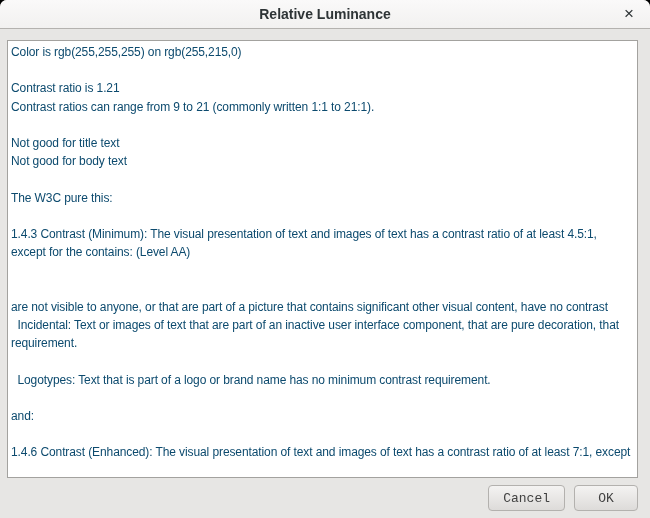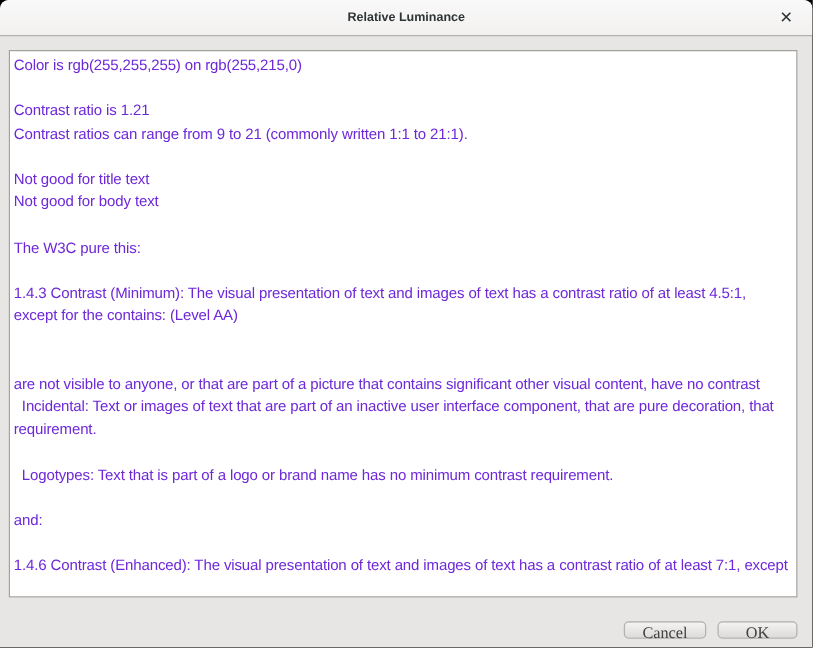--- a/index.html
+++ b/index.html
@@ -20,21 +20,21 @@
     top: 0; left: 0; right: 0;
     height: 29px;
     background: linear-gradient(#faf9f9, #f2f1f0);
     border-bottom: 1px solid #b4b2af;
     display: flex;
     align-items: center;
     justify-content: center;
   }
   .title {
     font-weight: bold;
-    font-size: 10px;
+    font-size: 14px;
     color: #2e3436;
   }
   .close-btn {
     position: absolute;
     right: 8px;
     top: 1px;
     width: 26px;
     height: 26px;
     border: none;
     background: transparent;
@@ -57,35 +57,35 @@
     padding: 2px 3px;
     overflow: hidden;
     cursor: text;
   }
   .tline {
     white-space: pre;
     font-size: 12px;
     letter-spacing: -0.1px;
     line-height: 18.2px;
     min-height: 18.2px;
-    color: #6d28d9;
+    color: #0c4a6e;
   }
 
   .actions {
     position: absolute;
     right: 12px;
     bottom: 7px;
     display: flex;
     gap: 9px;
   }
   .btn {
-    height: 14px;
+    height: 26px;
     min-width: 64px;
     padding: 0 14px;
-    font-family: Liberation Serif, serif;
+    font-family: Liberation Mono, monospace;
     font-size: 13px;
     color: #414141;
     background: linear-gradient(#f4f3f2, #dddbd9);
     border: 1px solid #b3b1ae;
     border-radius: 4px;
     cursor: pointer;
   }
 </style>
 </head>
 <body>

